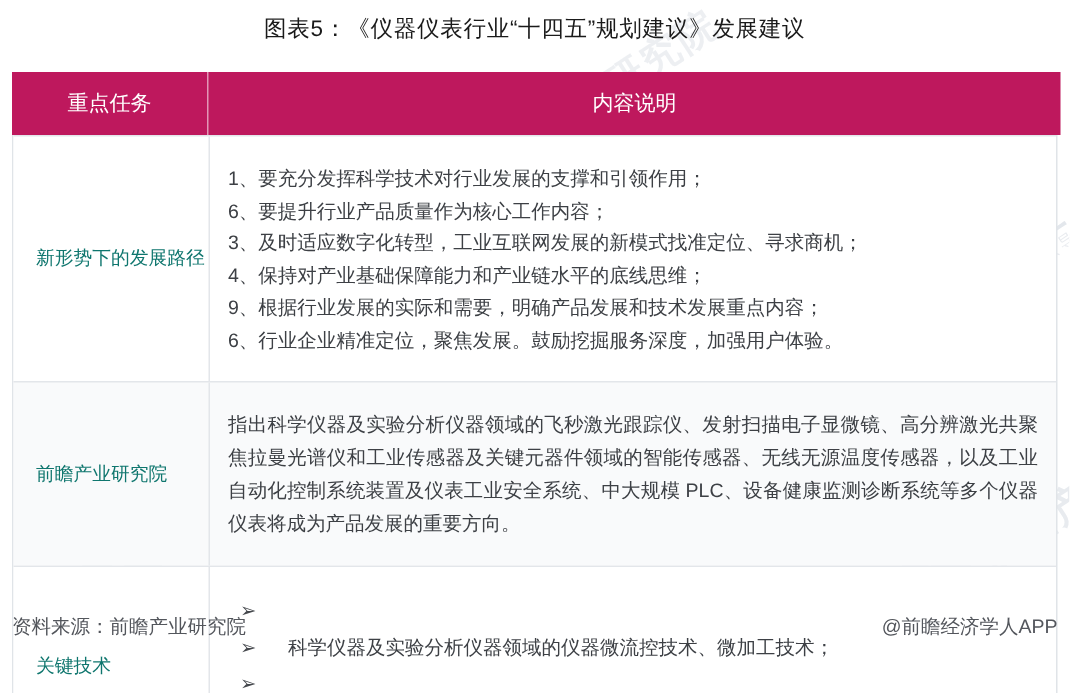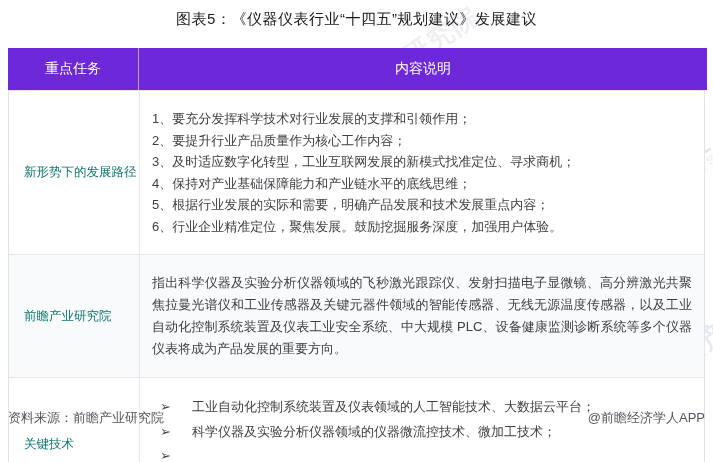--- a/index.html
+++ b/index.html
@@ -64,21 +64,21 @@
     left: 8px;
     top: 48px;
     width: 697px;
     border: 1px solid #e0e4e8;
     border-top: none;
   }
   .trow { display: flex; width: 100%; }
   .col1 { width: 130px; flex: 0 0 130px; }
   .col2 { flex: 1 1 auto; border-left: 1px solid #e3e6ea; }
 
-  .thead { display: flex; width: 100%; background: #6d28d9; height: 42px; margin: 0 -1px; width: 699px; }
+  .thead { display: flex; width: 100%; background: #be185d; height: 42px; margin: 0 -1px; width: 699px; }
   .thead .th {
     display: flex;
     align-items: center;
     justify-content: center;
     color: #ffffff;
     font-size: 14px;
     height: 42px;
   }
   .thead .col2 { border-left: 1px solid rgba(255,255,255,0.55); }
 
@@ -172,41 +172,40 @@
 
     <div class="thead">
       <div class="th col1">重点任务</div>
       <div class="th col2">内容说明</div>
     </div>
 
     <div class="trow tbody-row">
       <div class="col1 label-cell">新形势下的发展路径</div>
       <div class="col2 content-cell">
         <div class="num-line">1、要充分发挥科学技术对行业发展的支撑和引领作用；</div>
-        <div class="num-line">2、要提升行业产品质量作为核心工作内容；</div>
+        <div class="num-line">6、要提升行业产品质量作为核心工作内容；</div>
         <div class="num-line">3、及时适应数字化转型，工业互联网发展的新模式找准定位、寻求商机；</div>
         <div class="num-line">4、保持对产业基础保障能力和产业链水平的底线思维；</div>
-        <div class="num-line">5、根据行业发展的实际和需要，明确产品发展和技术发展重点内容；</div>
+        <div class="num-line">9、根据行业发展的实际和需要，明确产品发展和技术发展重点内容；</div>
         <div class="num-line">6、行业企业精准定位，聚焦发展。鼓励挖掘服务深度，加强用户体验。</div>
       </div>
     </div>
 
     <div class="trow tbody-row alt">
       <div class="col1 label-cell">前瞻产业研究院</div>
       <div class="col2 content-cell">
         <div class="para">指出科学仪器及实验分析仪器领域的飞秒激光跟踪仪、发射扫描电子显微镜、高分辨激光共聚焦拉曼光谱仪和工业传感器及关键元器件领域的智能传感器、无线无源温度传感器，以及工业自动化控制系统装置及仪表工业安全系统、中大规模 PLC、设备健康监测诊断系统等多个仪器仪表将成为产品发展的重要方向。</div>
       </div>
     </div>
 
     <div class="trow tbody-row">
       <div class="col1 label-cell">关键技术</div>
       <div class="col2 content-cell">
         <div class="bullet-line">
           <span class="bullet-glyph">➢</span>
-          <span>工业自动化控制系统装置及仪表领域的人工智能技术、大数据云平台；</span>
         </div>
         <div class="bullet-line">
           <span class="bullet-glyph">➢</span>
           <span>科学仪器及实验分析仪器领域的仪器微流控技术、微加工技术；</span>
         </div>
         <div class="bullet-line">
           <span class="bullet-glyph">➢</span>
         </div>
         <div class="bullet-line">
           <span class="bullet-glyph">➢</span>

